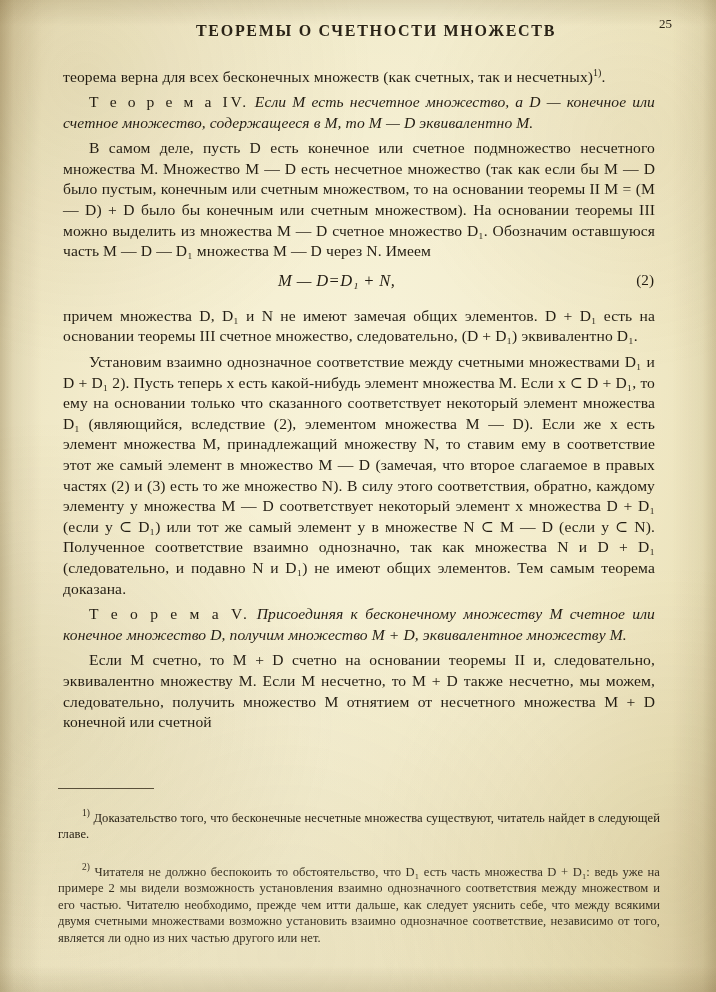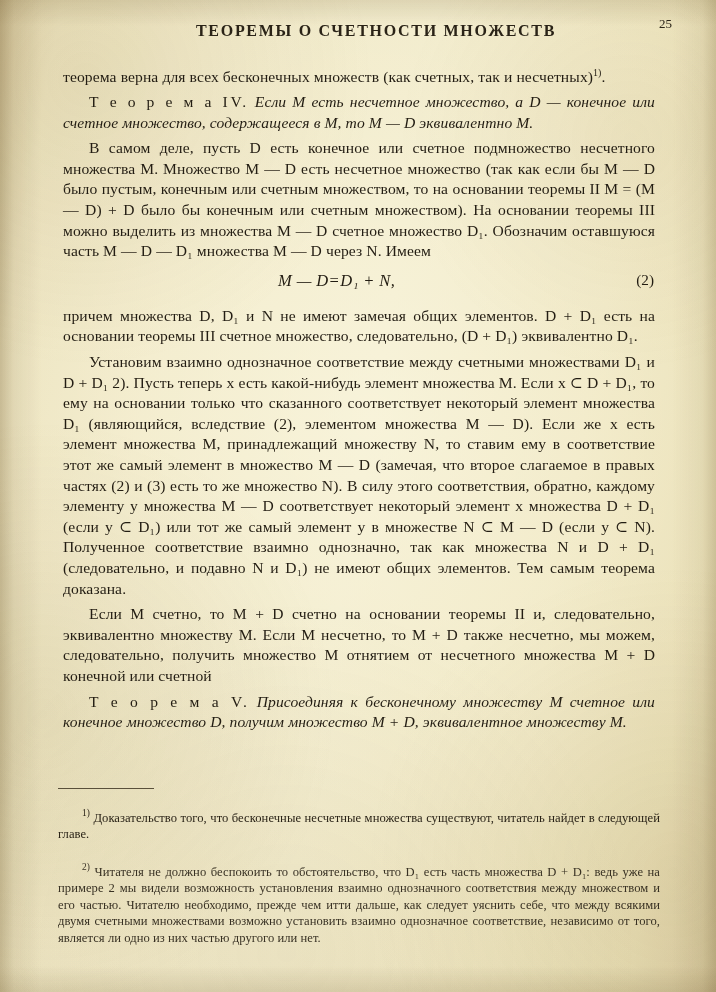--- a/index.html
+++ b/index.html
@@ -207,27 +207,27 @@
             <span>M — D</span><span class="op">=</span><span>D₁ + N,</span>
           </span>
           <span class="eqnum">(2)</span>
         </div>
       </div>
 
       <p class="para">причем множества D, D₁ и N не имеют замечая общих элементов. D + D₁ есть на основании теоремы III счетное множество, следовательно, (D + D₁) эквивалентно D₁.</p>
 
       <p class="para indent">Установим взаимно однозначное соответствие между счетными множествами D₁ и D + D₁ 2). Пусть теперь x есть какой-нибудь элемент множества M. Если x ⊂ D + D₁, то ему на основании только что сказанного соответствует некоторый элемент множества D₁ (являющийся, вследствие (2), элементом множества M — D). Если же x есть элемент множества M, принадлежащий множеству N, то ставим ему в соответствие этот же самый элемент в множество M — D (замечая, что второе слагаемое в правых частях (2) и (3) есть то же множество N). В силу этого соответствия, обратно, каждому элементу y множества M — D соответствует некоторый элемент x множества D + D₁ (если y ⊂ D₁) или тот же самый элемент y в множестве N ⊂ M — D (если y ⊂ N). Полученное соответствие взаимно однозначно, так как множества N и D + D₁ (следовательно, и подавно N и D₁) не имеют общих элементов. Тем самым теорема доказана.</p>
 
-      <p class="para indent">Если M счетно, то M + D счетно на основании теоремы II и, следовательно, эквивалентно множеству M. Если M несчетно, то M + D также несчетно, мы можем, следовательно, получить множество M отнятием от несчетного множества M + D конечной или счетной</p>
-
       <p class="para indent">
         <span class="spaced">Т е о р е м а  V.</span>
         <span class="it">Присоединяя к бесконечному множеству M счетное или конечное множество D, получим множество M + D, эквивалентное множеству M.</span>
       </p>
 
+      <p class="para indent">Если M счетно, то M + D счетно на основании теоремы II и, следовательно, эквивалентно множеству M. Если M несчетно, то M + D также несчетно, мы можем, следовательно, получить множество M отнятием от несчетного множества M + D конечной или счетной</p>
+
     </div>
 
     <div class="footnotes">
       <div class="fn-rule"></div>
 
       <p class="fnote">
         <span class="marker">1)</span>
         <span>Доказательство того, что бесконечные несчетные множества существуют, читатель найдет в следующей главе.</span>
       </p>
 

